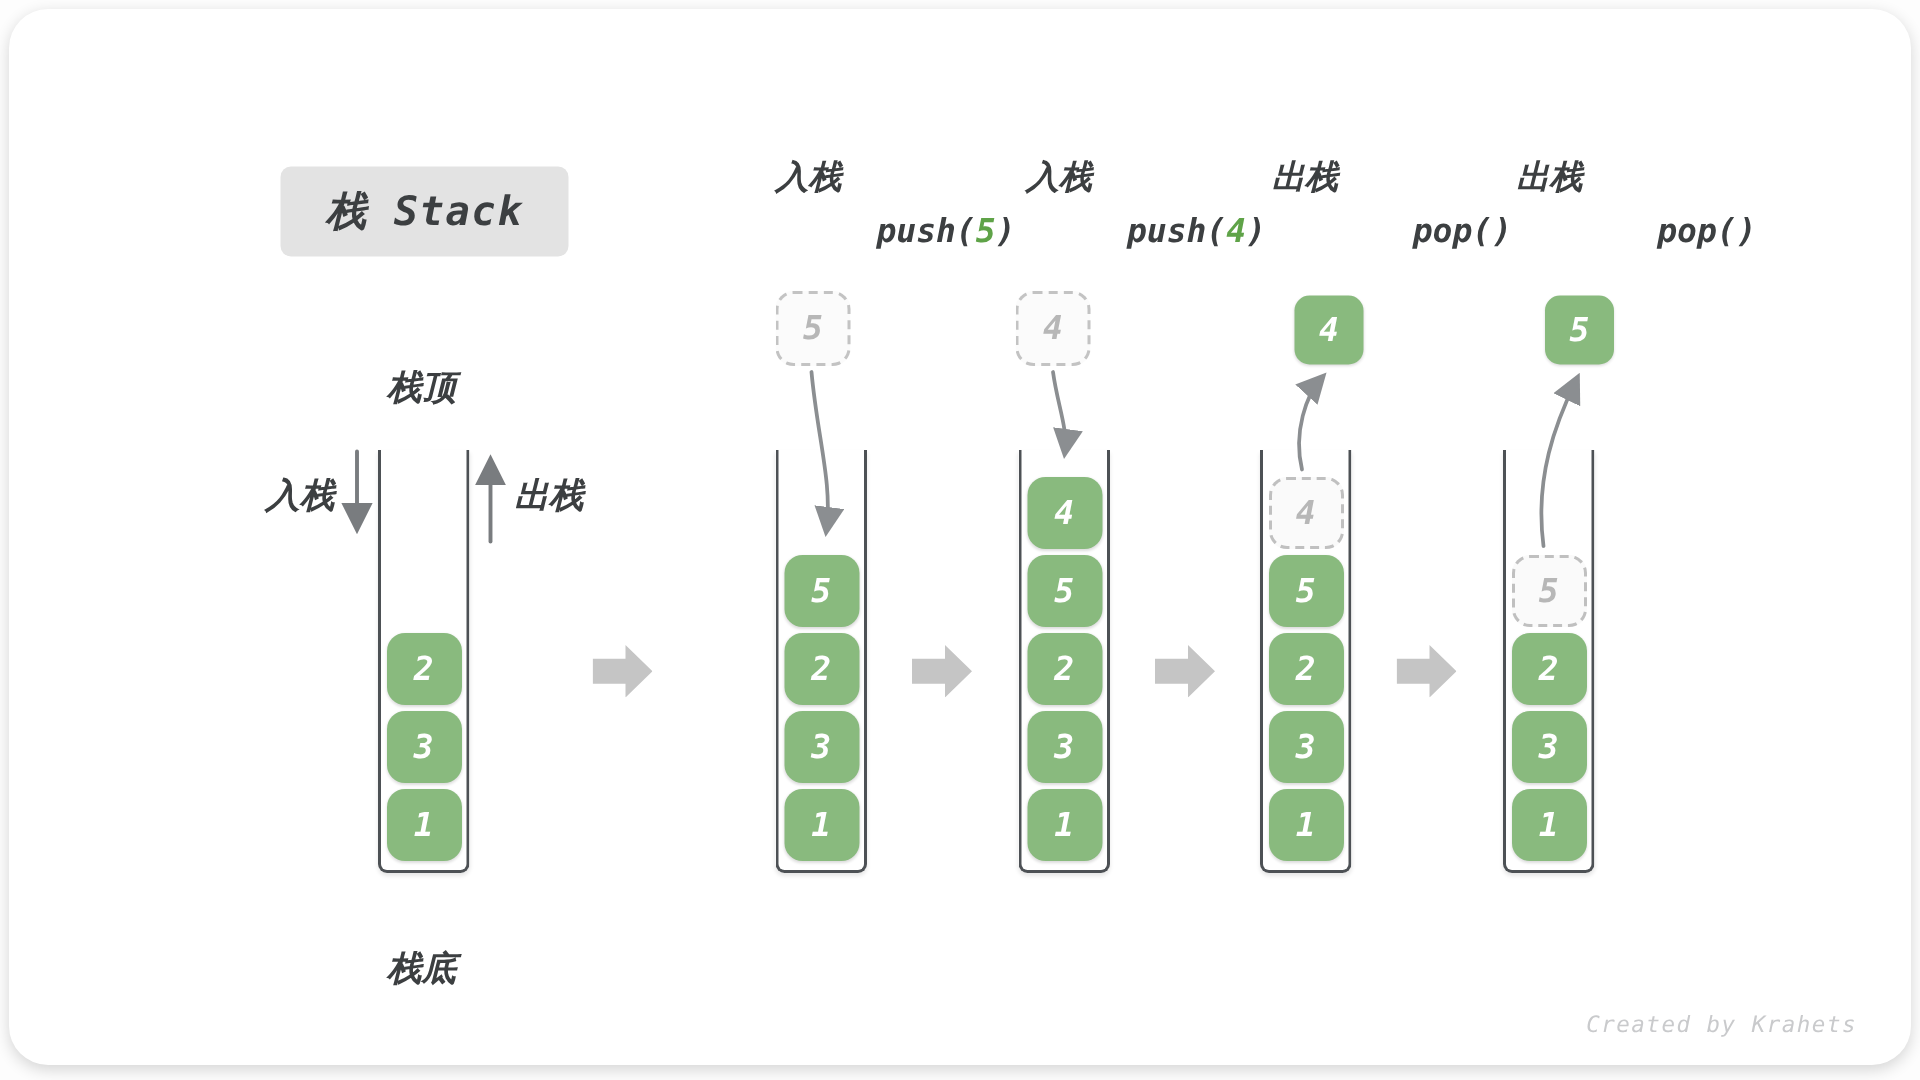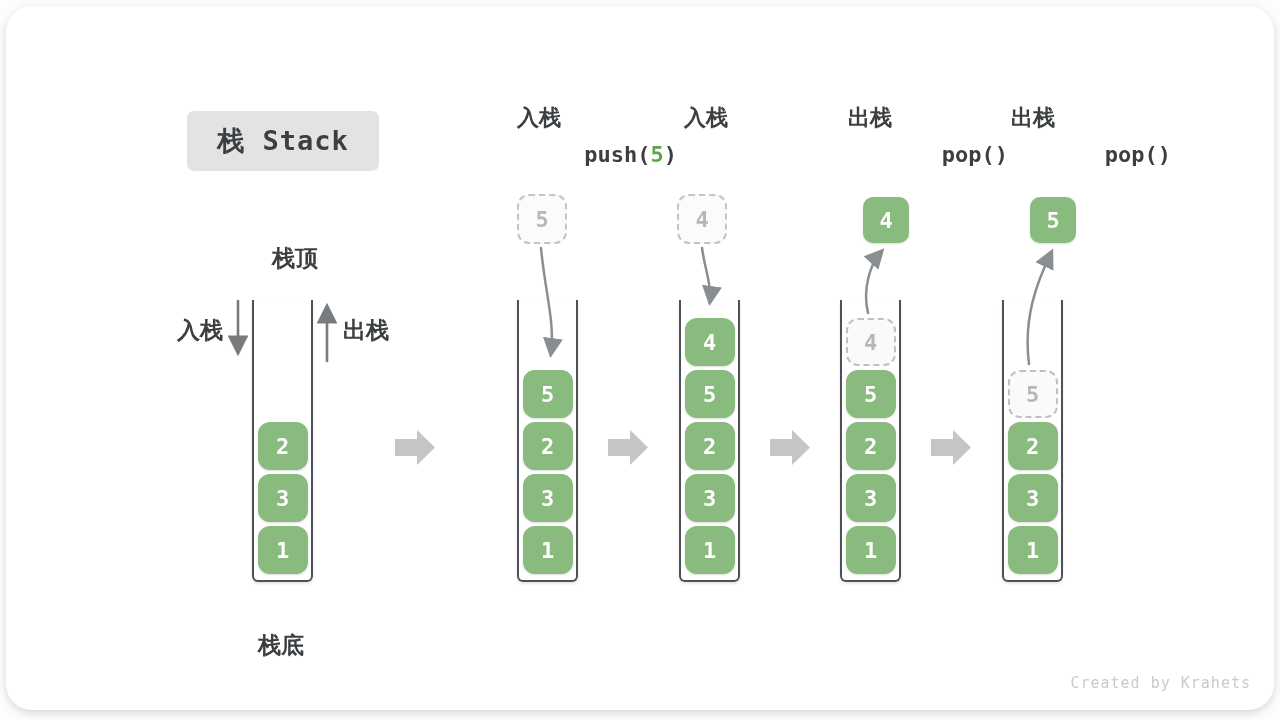--- a/index.html
+++ b/index.html
@@ -12,21 +12,21 @@
     --badge-bg:#e3e3e3;
     --watermark:#c9cacc;
   }
   *{margin:0;padding:0;box-sizing:border-box;}
   body{
     width:1280px;height:720px;
     background:#fdfdfd;
     font-family:"Liberation Sans","DejaVu Sans",sans-serif;
     overflow:hidden;
   }
-  .canvas{position:relative;width:1280px;height:720px;}
+  .canvas{position:relative;width:1280px;height:720px;font-style:italic;}
   .card{
     position:absolute;left:6px;top:6px;width:1268px;height:704px;
     background:#ffffff;border-radius:26px;
     box-shadow:0 3px 10px rgba(0,0,0,.16);
   }
   .abs{position:absolute;}
   .title-badge{
     left:187px;top:111px;width:192px;height:60px;
     background:var(--badge-bg);border-radius:7px;
     display:flex;align-items:center;justify-content:center;
@@ -84,48 +84,49 @@
     color:#ffffff;
     font-family:"DejaVu Sans Mono","Liberation Mono",monospace;
     font-size:22px;font-weight:600;
     box-shadow:0 1px 2px rgba(0,0,0,.14);
   }
   .trans-arrow{
     width:40px;height:35px;background:var(--block-gray);
     clip-path:polygon(0% 26%,55% 26%,55% 0%,100% 50%,55% 100%,55% 74%,0% 74%);
   }
   .watermark{
-    right:29px;top:674px;
+    right:42px;top:674px;
     font-family:"DejaVu Sans Mono","Liberation Mono",monospace;
     font-size:15px;color:var(--watermark);letter-spacing:1px;
   }
   svg.arrow-layer{position:absolute;left:0;top:0;pointer-events:none;}
   svg .curve{fill:none;stroke:var(--arrow-gray);stroke-width:2.5;stroke-linecap:round;}
   svg .vline{fill:none;stroke:#797c7f;stroke-width:2.6;stroke-linecap:round;}
 </style>
 </head>
 <body>
 
 <div class="canvas">
   <div class="card"></div>
 
   <div class="abs title-badge">栈 Stack</div>
 
-  <div class="abs side-label" style="left:272px;top:245px;">栈顶</div>
+  <div class="abs side-label" style="left:258px;top:245px;">栈顶</div>
   <div class="abs side-label" style="left:258px;top:632px;">栈底</div>
   <div class="abs side-label" style="left:177px;top:317px;">入栈</div>
   <div class="abs side-label" style="left:343px;top:317px;">出栈</div>
 
   <div id="gen-root">
       <div class="abs op" style="left: 517px; top: 104px;">
         <div class="op-title">入栈</div>
         <div class="op-code"><span>push(</span><span class="arg">5</span><span>)</span></div>
       </div>
       <div class="abs op" style="left: 684px; top: 104px;">
         <div class="op-title">入栈</div>
+        <div class="op-code"><span>push(</span><span class="arg">4</span><span>)</span></div>
       </div>
       <div class="abs op" style="left: 848px; top: 104px;">
         <div class="op-title">出栈</div>
         <div class="op-code"><span>pop(</span><span class="arg"></span><span>)</span></div>
       </div>
       <div class="abs op" style="left: 1011px; top: 104px;">
         <div class="op-title">出栈</div>
         <div class="op-code"><span>pop(</span><span class="arg"></span><span>)</span></div>
       </div>
       <div class="abs stack-container" style="left: 252px; top: 300px; width: 61px; height: 282px;"></div>

